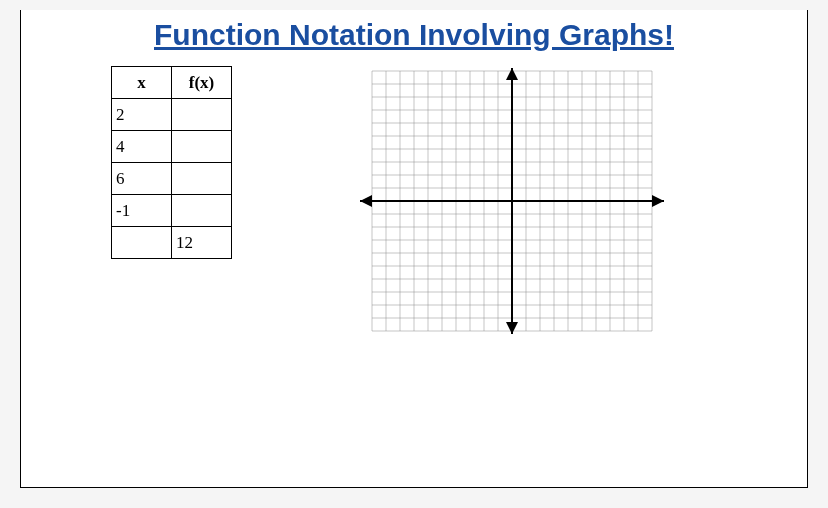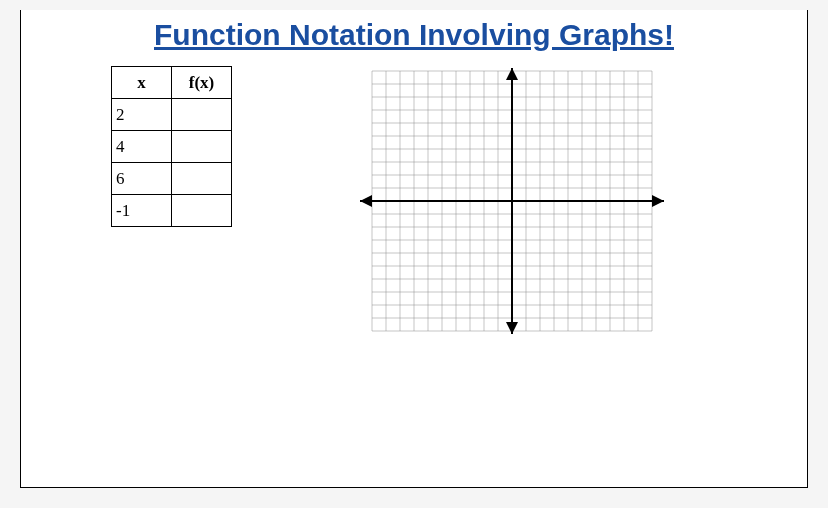--- a/index.html
+++ b/index.html
@@ -91,20 +91,24 @@
           <td></td>
         </tr>
         <tr>
           <td>6</td>
           <td></td>
         </tr>
         <tr>
           <td>-1</td>
           <td></td>
         </tr>
+        <tr>
+          <td></td>
+          <td>12</td>
+        </tr>
       </tbody>
     </table>
 
     <div class="graph-wrap">
       <svg width="320" height="270" viewBox="0 0 320 270">
         <defs>
           <marker id="arrR" markerWidth="10" markerHeight="10" refX="6" refY="3" orient="auto">
             <path d="M0,0 L6,3 L0,6 Z" fill="#000"></path>
           </marker>
           <marker id="arrL" markerWidth="10" markerHeight="10" refX="0" refY="3" orient="auto">

